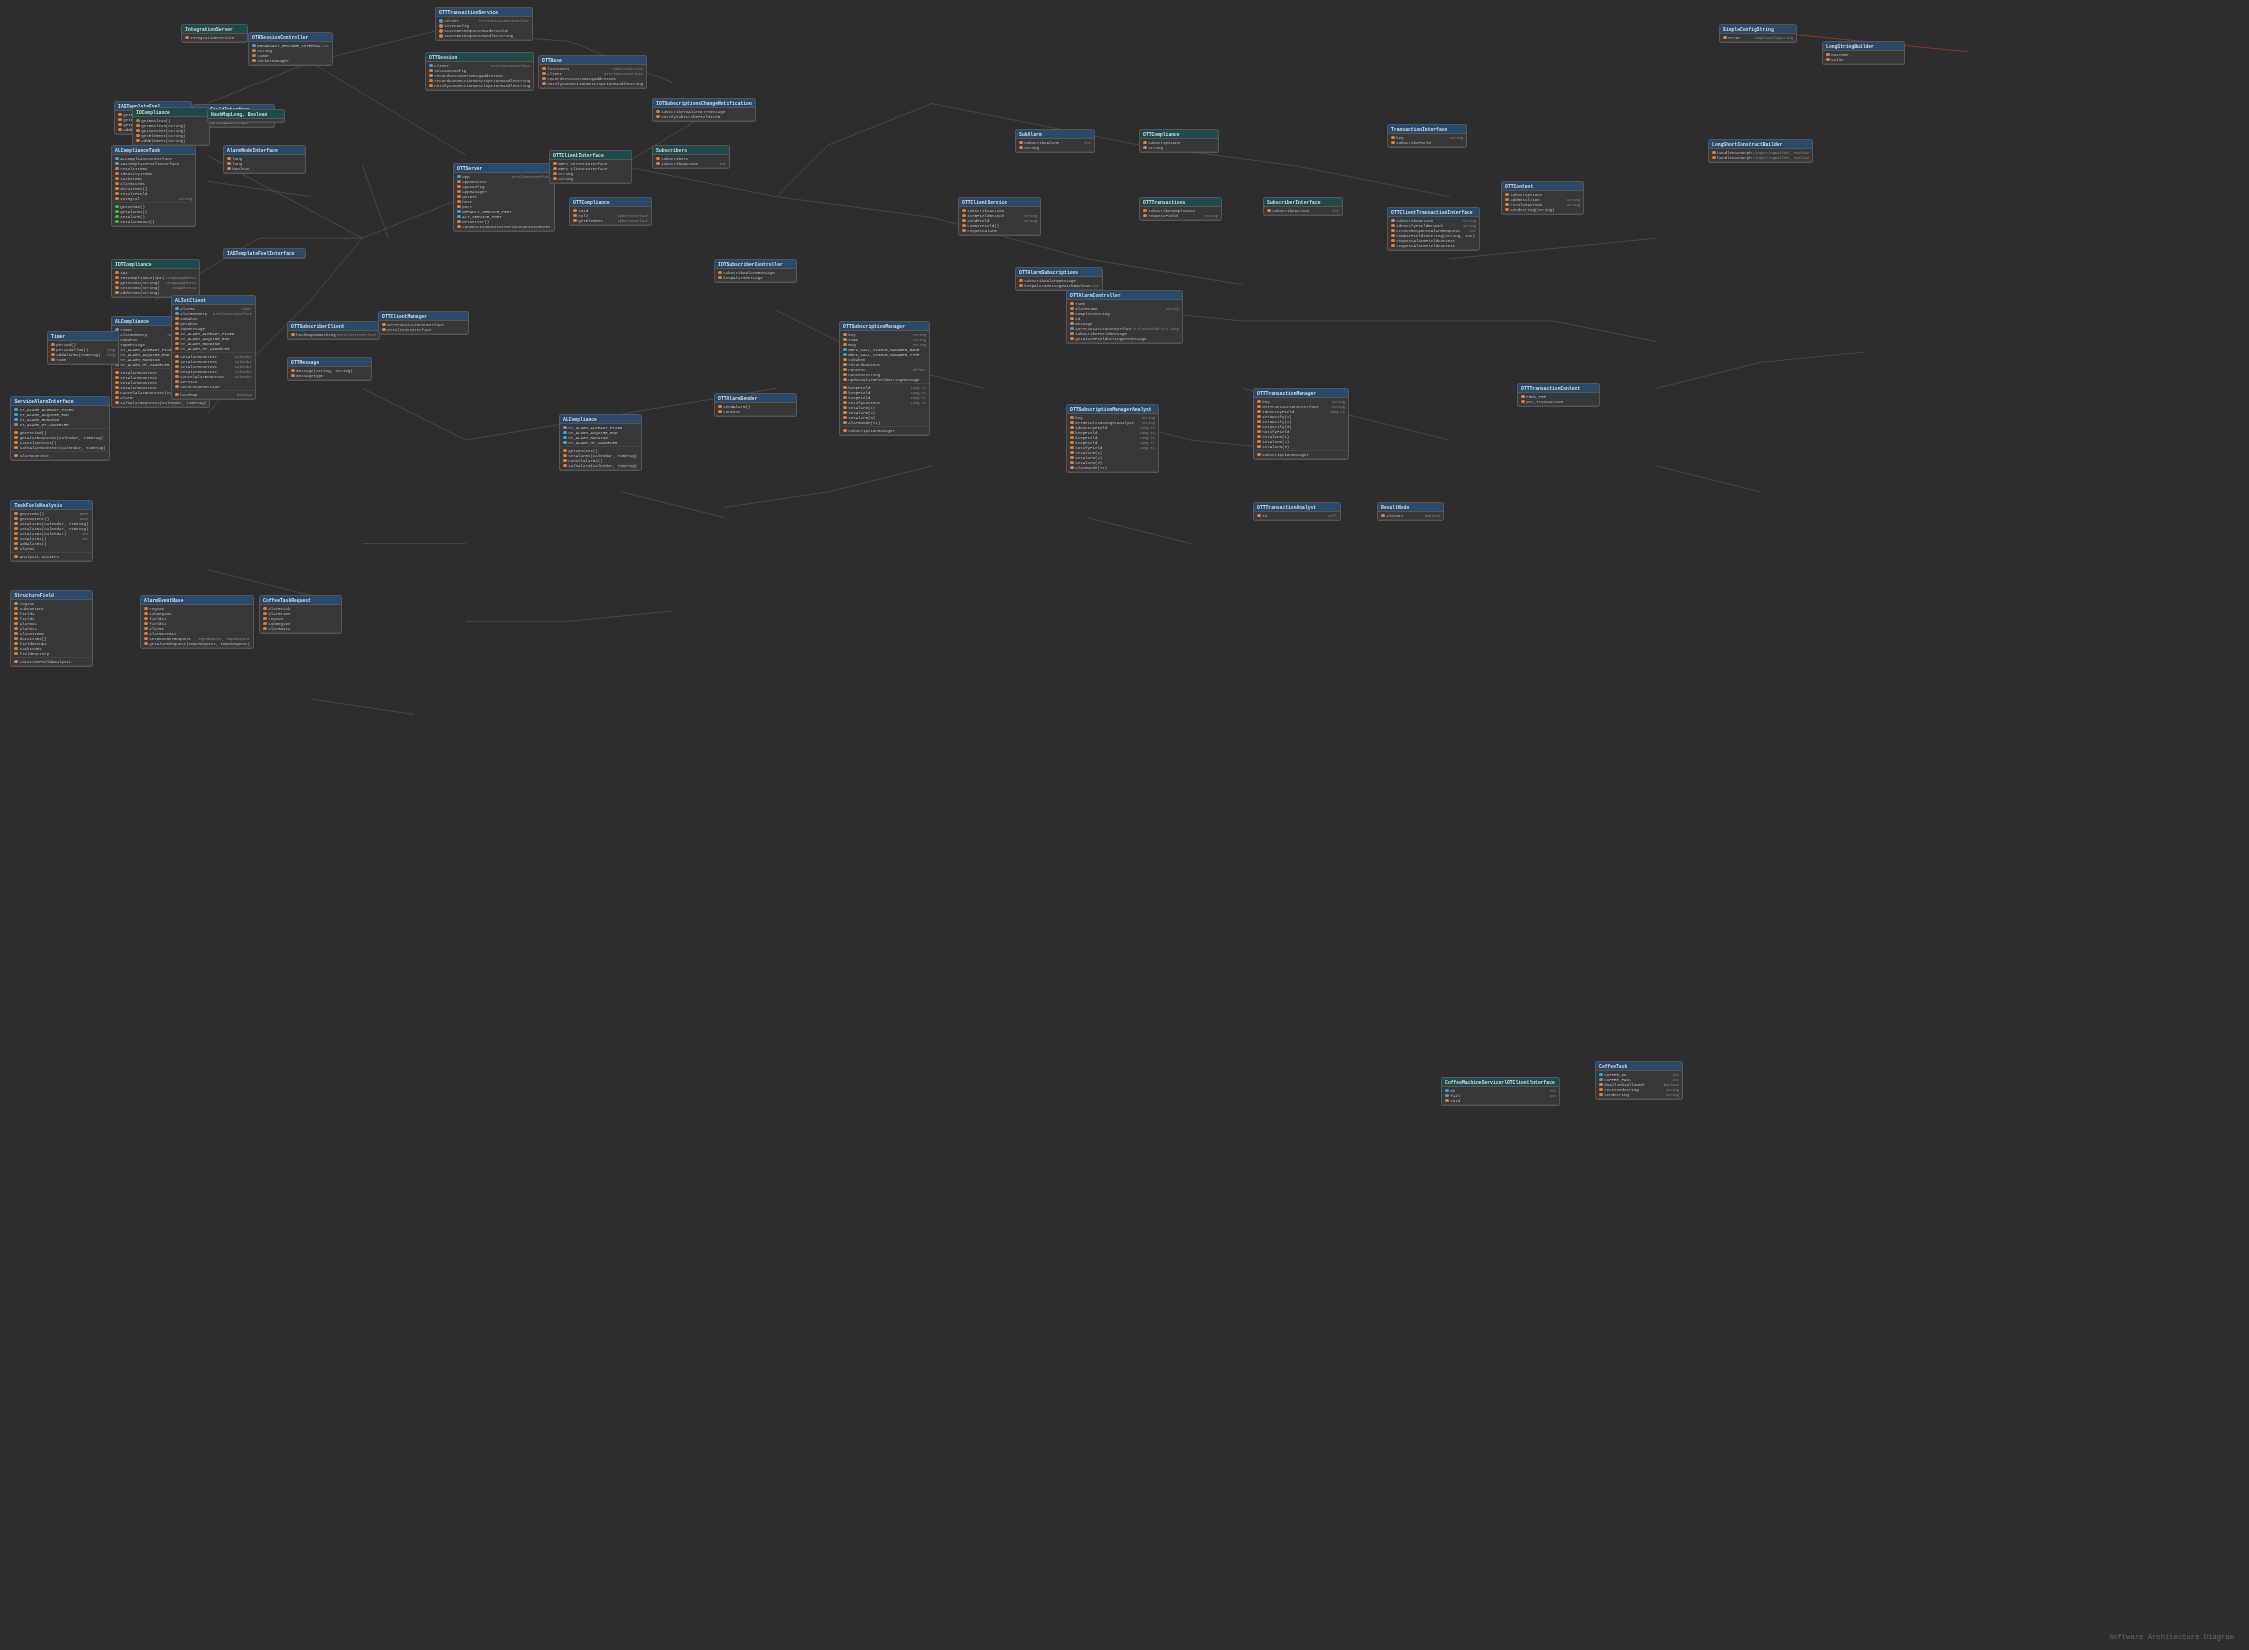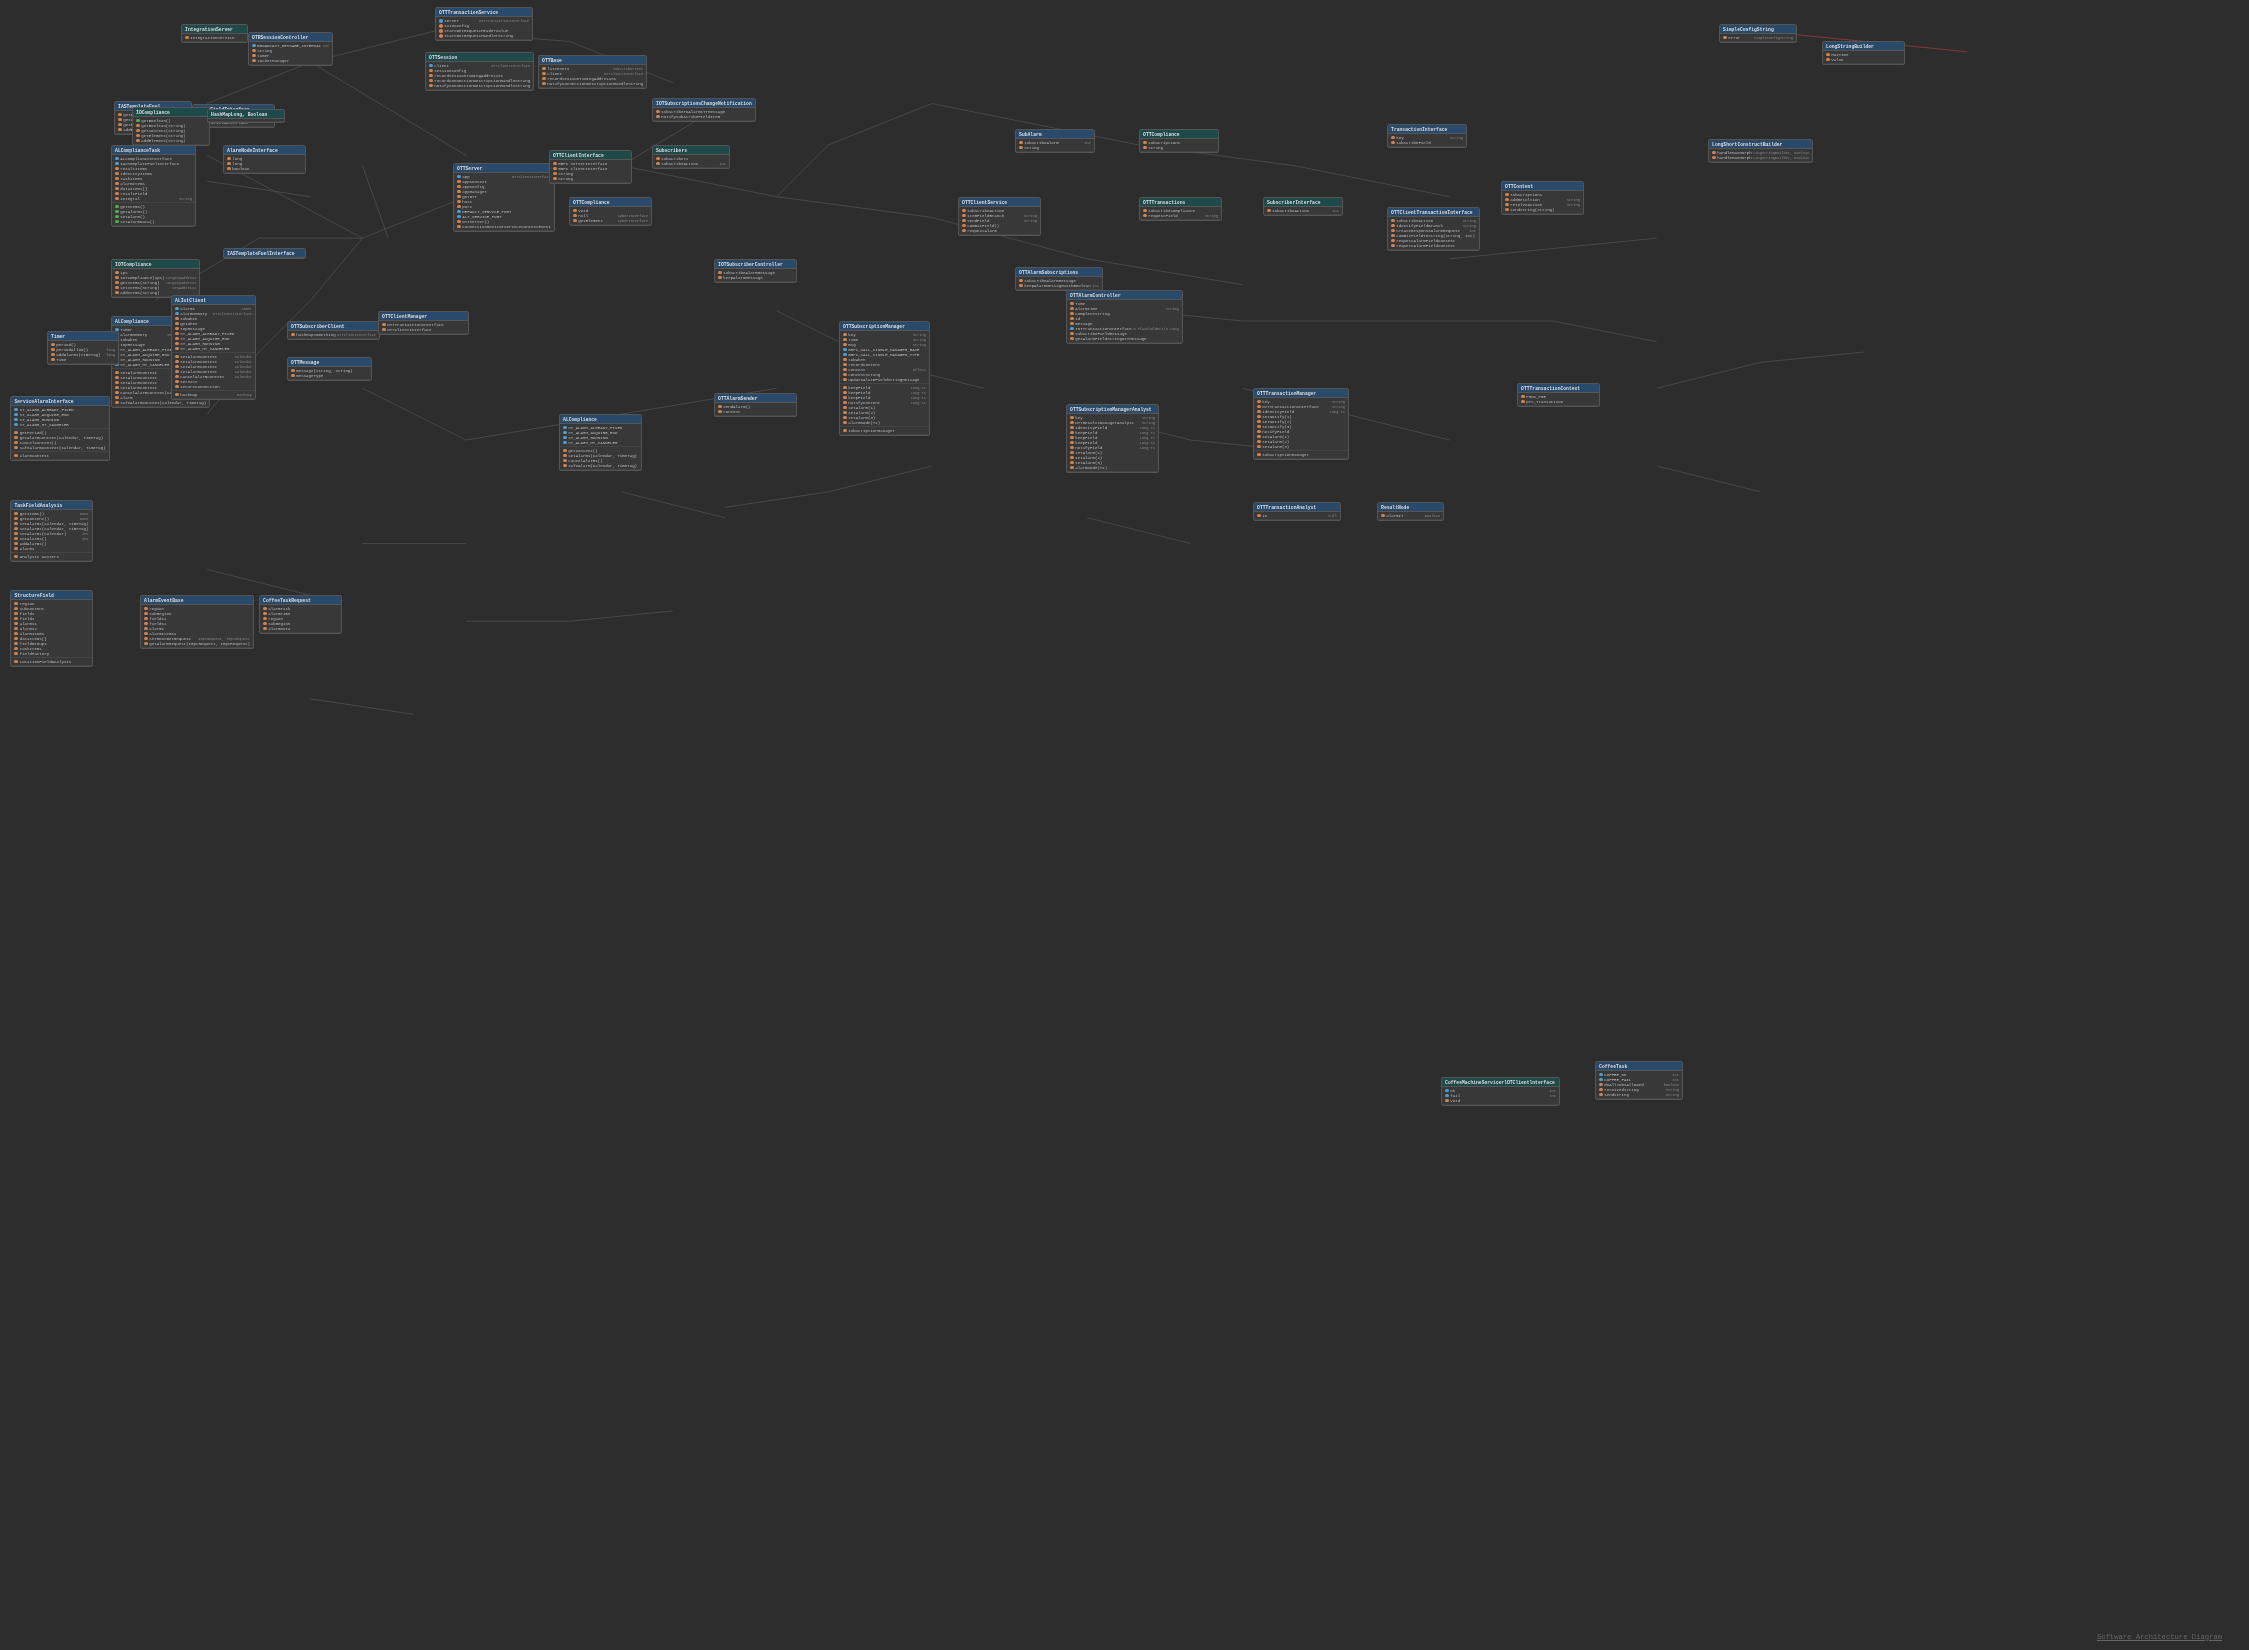--- a/index.html
+++ b/index.html
@@ -1612,17 +1612,17 @@
           <span>key</span>
           <span class="type">String</span>
         </div>
       <div class="node-row">
           <span class="dot dot-orange"></span>
           <span>subscribeField</span>
         </div>
     </div>
   </div>
 
-  <div style="position:absolute; bottom:10.4px; right:28px; color:#666; font-size:7.2px;text-decoration:underline;">
+  <div style="position:absolute; bottom:10.4px; right:16px; color:#666; font-size:7.2px;">
     Software Architecture Diagram
   </div>
 </div>
 
 
 </body></html>

